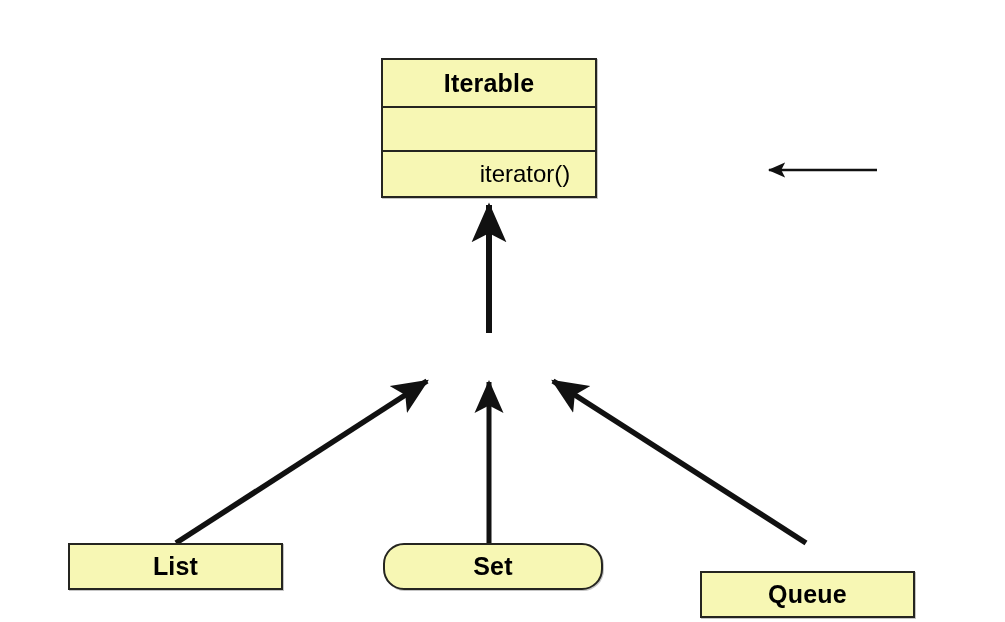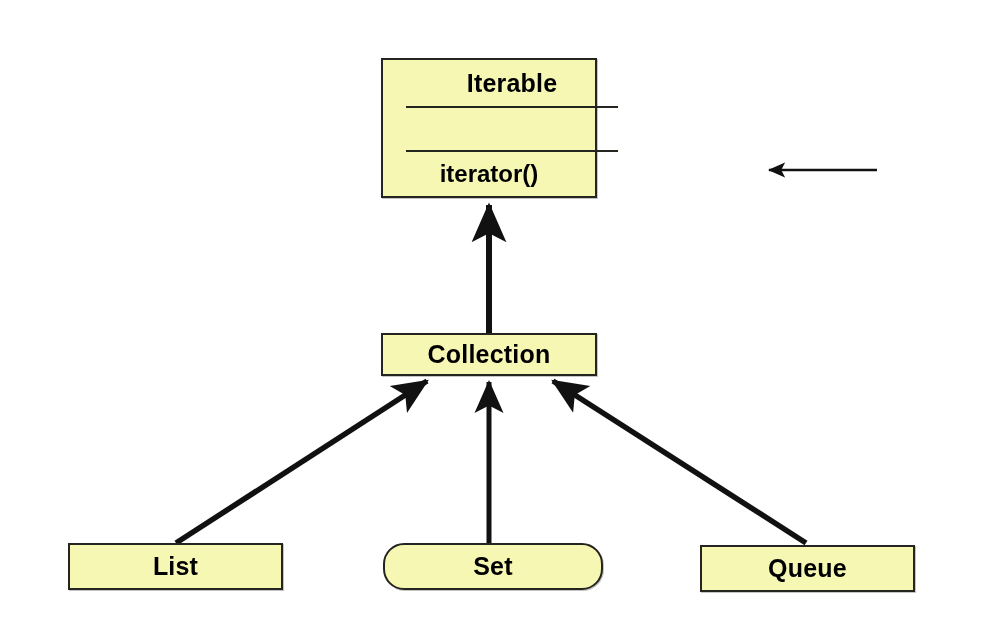--- a/index.html
+++ b/index.html
@@ -39,46 +39,46 @@
   .uml-row {
     box-sizing: border-box;
     display: flex;
     align-items: center;
     justify-content: center;
     width: 100%;
     color: #000000;
   }
   .uml-row.divider-below {
     border-bottom: 2px solid #252520;
-    margin-left: 23px;
   }
   .uml-name {
     font-weight: bold;
     font-size: 25px;
     letter-spacing: 0.2px;
   }
   .uml-method {
-    font-weight: bold;
+    font-weight: normal;
     font-size: 24px;
+    margin-left: 36px;
   }
 
   
   #box-iterable { left: 381px; top: 58px; width: 216px; height: 140px; }
   #box-iterable .r-name   { height: 48px; }
   #box-iterable .r-attrs  { height: 44px; }
   #box-iterable .r-ops    { height: 44px; }
 
   
   #box-collection { left: 381px; top: 333px; width: 216px; height: 43px; }
   #box-collection .r-name { height: 100%; }
 
   
   #box-list  { left: 68px;  top: 543px; width: 215px; height: 47px; }
   #box-set   { left: 383px; top: 543px; width: 220px; height: 47px; border-radius: 21px; }
-  #box-queue { left: 700px; top: 545px; width: 215px; height: 47px; }
+  #box-queue { left: 700px; top: 571px; width: 215px; height: 47px; }
   #box-list .r-name, #box-set .r-name, #box-queue .r-name { height: 100%; }
 
   
   #legend {
     position: absolute;
     left: 762px;
     top: 155px;
     width: 120px;
     height: 52px;
   }
@@ -115,23 +115,20 @@
 
     <line x1="877" y1="170" x2="769" y2="170" stroke="#111111" stroke-width="2.6" marker-end="url(#arrowhead)"></line>
   </svg>
 
   <div class="uml-box" id="box-iterable">
     <div class="uml-row r-name uml-name divider-below">Iterable</div>
     <div class="uml-row r-attrs divider-below"></div>
     <div class="uml-row r-ops uml-method">iterator()</div>
   </div>
 
-  <div class="uml-box" id="box-collection">
-    <div class="uml-row r-name uml-name">Collection</div>
-  </div>
 
   <div class="uml-box" id="box-list">
     <div class="uml-row r-name uml-name">List</div>
   </div>
 
   <div class="uml-box" id="box-set">
     <div class="uml-row r-name uml-name">Set</div>
   </div>
 
   <div class="uml-box" id="box-queue">

